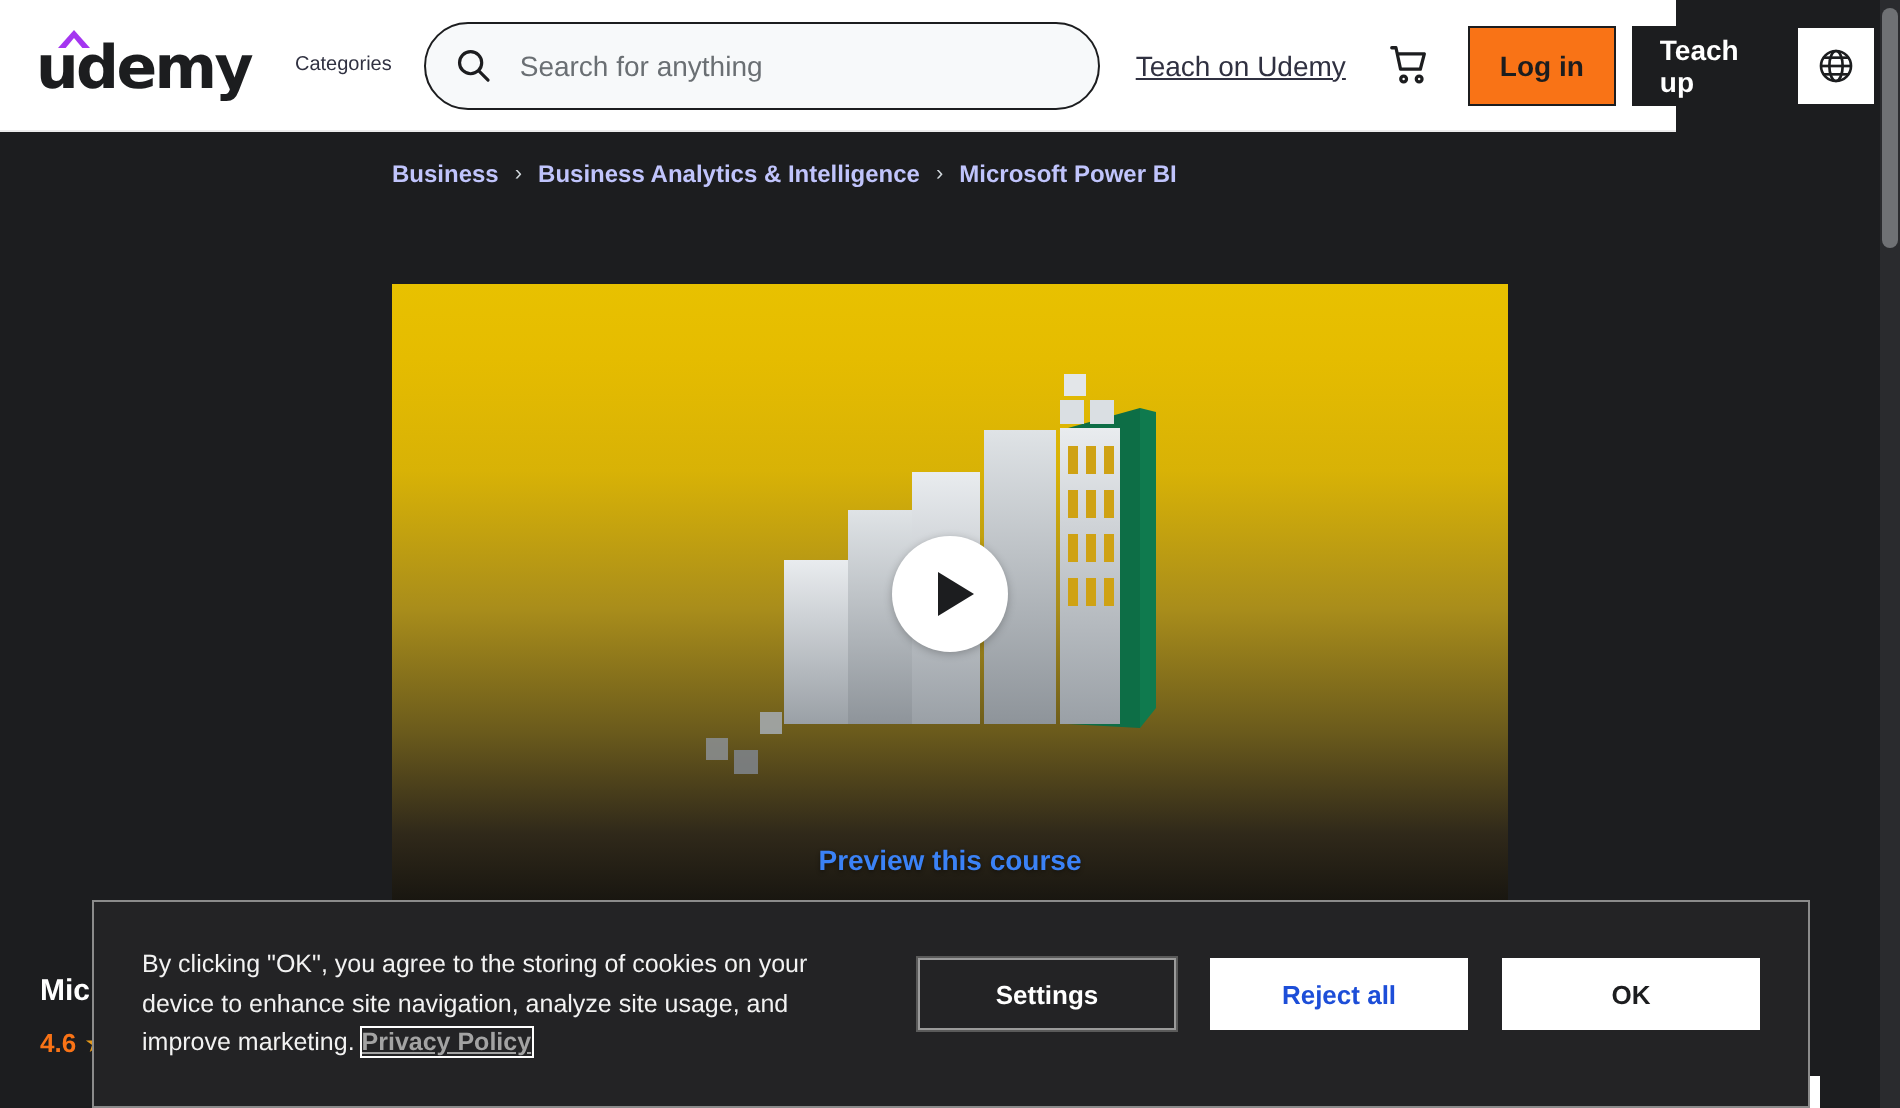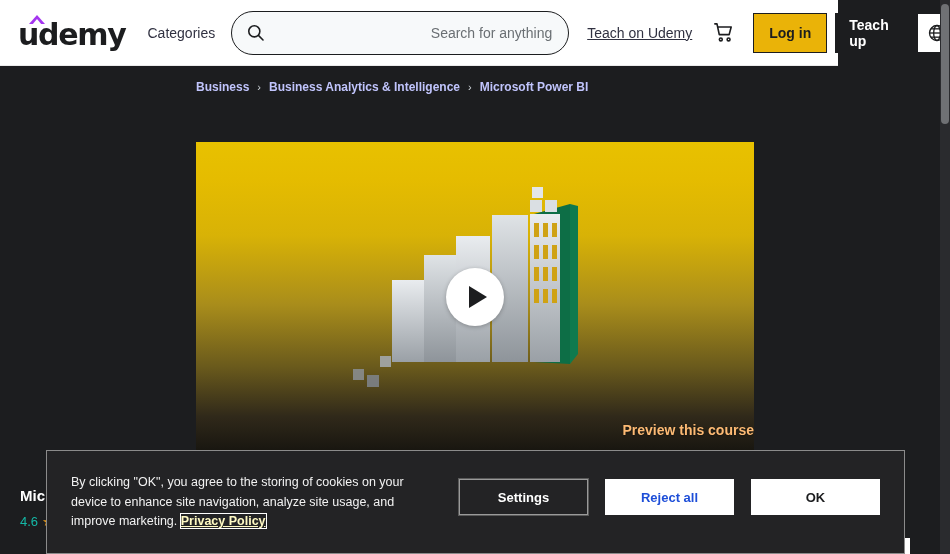--- a/index.html
+++ b/index.html
@@ -45,54 +45,54 @@
     border-left: 5px solid transparent;
     border-right: 5px solid transparent;
     border-bottom: 6px solid #ffffff;
   }
   .logo-text {
     font-size: 30px; font-weight: 700; letter-spacing: -1.3px;
     color: #1c1d1f; line-height: 36px; padding-top: 4px;
     font-family: "DejaVu Sans", sans-serif;
   }
   #categories {
-    font-size: 14px; color: #303141; cursor: pointer;
+    font-size: 10px; color: #303141; cursor: pointer;
     margin-right: 16px; white-space: nowrap;
   }
   #search-wrap {
     flex: 0 0 auto;
     width: 338px; height: 44px;
     border: 1px solid #1c1d1f;
     border-radius: 40px;
     background: #f7f9fa;
     display: flex; align-items: center;
     padding: 0 14px;
     margin-right: 18px;
   }
   #search-icon { width: 19px; height: 19px; flex: 0 0 auto; margin-right: 12px; }
   #search-input {
     border: none; outline: none; background: transparent;
     font-family: "Liberation Sans", sans-serif;
-    font-size: 14px; color: #1c1d1f; width: 100%; text-align: right;
+    font-size: 14px; color: #1c1d1f; width: 100%;
   }
   #search-input::placeholder { color: #6a6f73; }
   #teach-link {
     font-size: 14px; color: #303141; cursor: pointer;
     white-space: nowrap; margin-right: 20px; text-decoration: underline;
   }
   #cart-btn { margin-right: 18px; cursor: pointer; display: flex; align-items:center; }
   .hdr-btn {
     height: 40px; min-width: 74px;
     display: flex; align-items: center; justify-content: center;
     font-size: 14px; font-weight: 700;
     border: 1px solid #1c1d1f;
     cursor: pointer; padding: 0 13px;
     font-family: "Liberation Sans", sans-serif;
   }
-  #login-btn { background: #eab308; color: #1c1d1f; margin-right: 8px; }
+  #login-btn { background: #f97316; color: #1c1d1f; margin-right: 8px; }
   #signup-btn { background: #1c1d1f; color: #ffffff; margin-right: 8px; }
   #lang-btn {
     width: 40px; min-width: 40px; height: 40px; padding: 0;
     background: #ffffff; border: 1px solid #1c1d1f;
     display: flex; align-items: center; justify-content: center; cursor: pointer;
   }
 
   
   #dark-body {
     position: absolute; top: 66px; left: 0;
@@ -135,40 +135,40 @@
   }
   #play-triangle {
     width: 0; height: 0;
     border-top: 11px solid transparent;
     border-bottom: 11px solid transparent;
     border-left: 18px solid #1c1d1f;
     margin-left: 5px;
   }
   #preview-label {
     position: absolute; left: 0; right: 0; top: 280px;
-    text-align: right;
-    color: #fdba74; font-size: 14px; font-weight: 700;
+    text-align: center;
+    color: #3b82f6; font-size: 14px; font-weight: 700;
     text-shadow: 0 1px 2px rgba(0,0,0,.4);
   }
 
   
   #course-info {
     position: absolute; left: 20px; top: 420px;
     width: 170px; color: #ffffff;
   }
   #course-title {
     font-size: 15px; font-weight: 700; color: #ffffff;
     line-height: 20px; margin-bottom: 8px;
     white-space: nowrap;
   }
   #course-rating-row {
     display: flex; align-items: center; gap: 4px;
     font-size: 13px;
   }
-  #rating-value { color: #14b8a6; font-weight: 400; }
+  #rating-value { color: #f97316; font-weight: 700; }
   #rating-star { color: #e59819; font-size: 13px; }
 
   
   #sidebar-peek {
     position: absolute; right: 40px; top: 472px;
     width: 32px; height: 46px;
     background: #ffffff;
   }
 
   
@@ -192,21 +192,21 @@
     display: flex; align-items: flex-start;
     padding: 22px 24px 0 24px;
     z-index: 20;
   }
   #cookie-text {
     width: 410px;
     font-size: 12.5px; line-height: 19.5px;
     color: #f2f2f2;
   }
   #cookie-link {
-    color: #fef9c3; font-weight: 700;
+    color: #a3a3a3; font-weight: 700;
     text-decoration: underline; cursor: pointer;
     outline: 1px solid #ffffff;
   }
   #cookie-buttons {
     display: flex; align-items: center; gap: 17px;
     margin-left: 18px; margin-top: 6px;
   }
   .cookie-btn {
     width: 129px; height: 36px;
     display: flex; align-items: center; justify-content: center;

